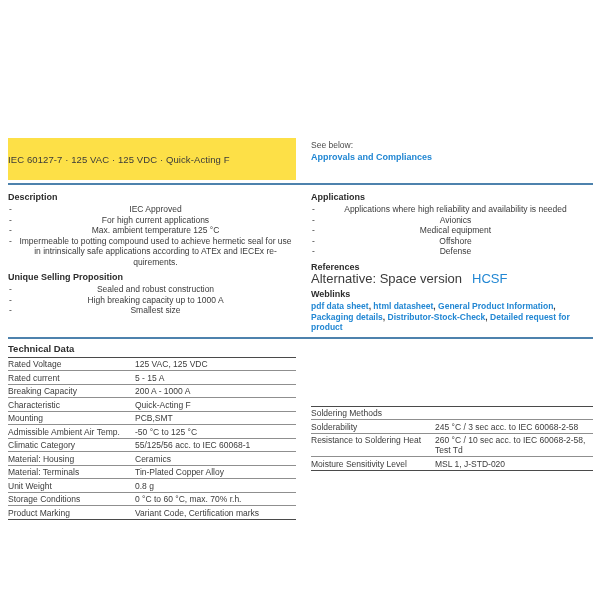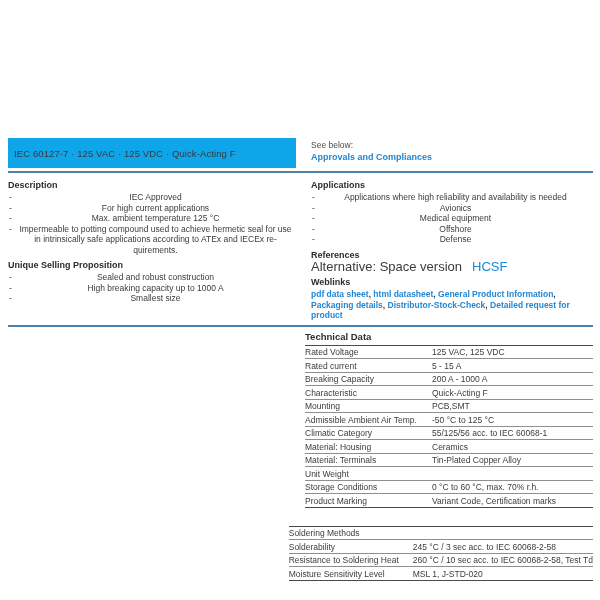--- a/index.html
+++ b/index.html
@@ -6,22 +6,22 @@
   .page{
     position:relative;width:600px;height:600px;background:#ffffff;overflow:hidden;
     font-family:"Liberation Sans",sans-serif;color:#3b3b3b;
     -webkit-font-smoothing:antialiased;
   }
   .content{position:absolute;left:8px;top:138px;width:585px;}
 
   
   .header-row{display:flex;align-items:flex-start;}
   .title-box{
-    width:288px;height:30px;box-sizing:border-box;background:#0ea5e9;
-    display:flex;align-items:center;padding-left:6px;
+    width:288px;height:42px;box-sizing:border-box;background:#fde047;
+    display:flex;align-items:center;
     font-size:9.5px;color:#3a3a3a;letter-spacing:.1px;
   }
   .see-below{margin-left:15px;padding-top:2px;}
   .see-below-label{font-size:8.5px;line-height:11px;color:#4a4a4a;}
   .approvals{font-size:9px;font-weight:bold;line-height:12px;color:#2287d3;cursor:pointer;}
 
   .rule{height:2px;background:#4d82ad;margin-top:3px;}
 
   
   .cols{display:flex;margin-top:2px;}
@@ -32,21 +32,21 @@
   ul.bullets li{position:relative;padding-left:7px;text-align:center;}
   ul.bullets li::before{content:"-";position:absolute;left:1px;top:0;}
   a.lk{color:#2287d3;text-decoration:none;cursor:pointer;}
   .ref-line{font-size:13px;line-height:10.5px;margin:0;}
   .ref-line .ref-link{margin-left:10px;}
   .links-p{font-size:8.5px;line-height:10.5px;margin:0;font-weight:bold;}
   .sep{color:#3b3b3b;}
 
   
   .tech-rule{height:2px;background:#4d82ad;margin-top:4px;}
-  .tech{display:flex;align-items:flex-end;flex-direction:column;}
+  .tech{display:flex;align-items:center;}
   .tech-l{width:288px;flex-shrink:0;}
   .tech-r{margin-left:15px;flex:1;min-width:0;margin-top:18px;border-top:1.5px solid #4a4a4a;}
   .tech-head{font-size:9.5px;font-weight:bold;color:#2d2d2d;padding:4px 0 3px 0;border-bottom:1.5px solid #4a4a4a;}
   .trow{display:flex;border-bottom:1px solid #8f8f8f;padding:1.5px 0 1px 0;font-size:8.5px;line-height:10px;}
   .trow:last-child{border-bottom:1.5px solid #4a4a4a;}
   .trow .lab{width:127px;flex-shrink:0;padding-right:4px;box-sizing:border-box;}
   .tech-r .trow .lab{width:124px;}
   .trow .val{flex:1;min-width:0;}
 </style>
 </head>
@@ -140,20 +140,21 @@
         <div class="trow">
           <div class="lab">Material: Housing</div>
           <div class="val">Ceramics</div>
         </div>
         <div class="trow">
           <div class="lab">Material: Terminals</div>
           <div class="val">Tin-Plated Copper Alloy</div>
         </div>
         <div class="trow">
           <div class="lab">Unit Weight</div>
+          <div class="val">0.8 g</div>
         </div>
         <div class="trow">
           <div class="lab">Storage Conditions</div>
           <div class="val">0 °C to 60 °C, max. 70% r.h.</div>
         </div>
         <div class="trow">
           <div class="lab">Product Marking</div>
           <div class="val">Variant Code, Certification marks</div>
         </div>
       </div>

